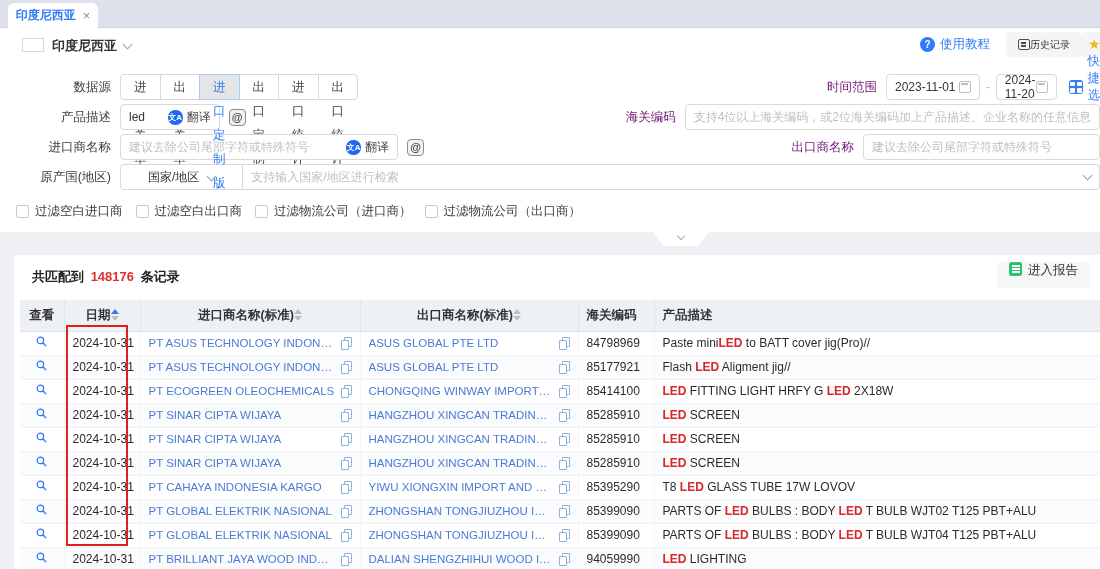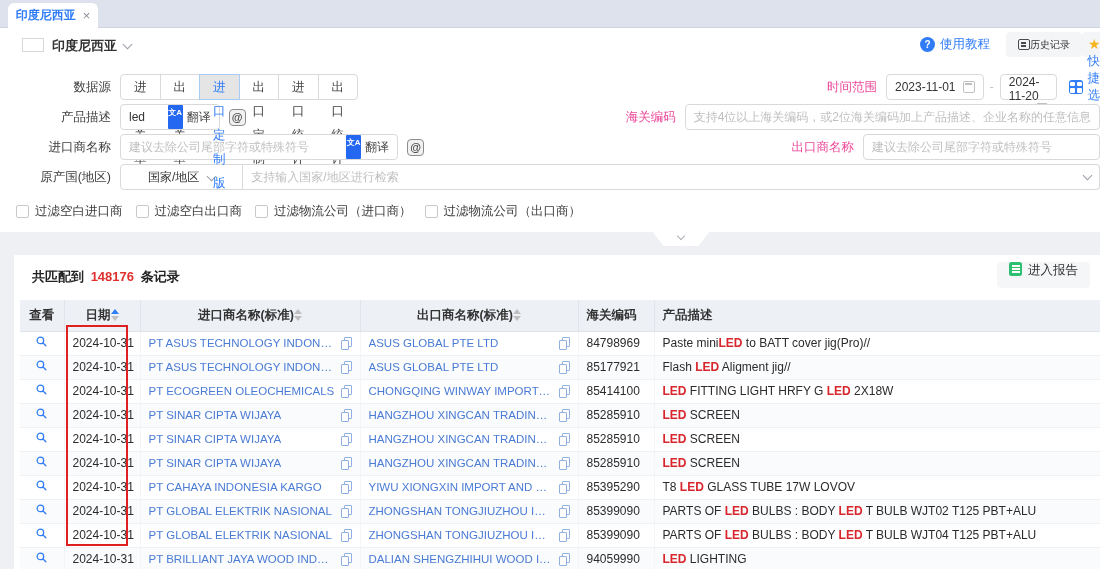--- a/index.html
+++ b/index.html
@@ -25,41 +25,41 @@
   .q-ico { width:15px; height:15px; border-radius:50%; background:#2f7cf6; color:#fff; font-size:10px; font-weight:bold; text-align:center; line-height:15px; }
   .history-btn { position:absolute; right:18px; top:4px; height:25px; padding:0 12px; background:#f4f5f7; border-radius:4px; display:flex; align-items:center; color:#333; font-size:10px; cursor:pointer; }
   .hist-ico { width:12px; height:11px; border:1.6px solid #4a4a4a; border-radius:2px; position:relative; }
   .hist-ico::after { content:""; position:absolute; left:2px; top:2px; width:5px; height:1.6px; background:#4a4a4a; box-shadow:0 3px 0 #4a4a4a; }
   .fav-btn { position:absolute; right:-10px; top:4px; height:25px; width:28px; background:#f4f5f7; border-radius:4px; color:#f6b51e; font-size:14px; text-align:left; padding-left:6px; line-height:25px; }
 
   
   .form-panel { position:absolute; left:0; top:62px; width:1100px; height:170px; background:#fff; }
   .frow { position:absolute; left:0; width:1100px; height:26px; display:flex; align-items:center; }
   .flabel { width:120px; text-align:right; padding-right:9px; color:#3c3c3c; flex:none; font-size:12.5px; }
-  .flabel-r { width:656px; text-align:right; padding-right:9px; color:#ec4899; flex:none; font-size:12.5px; }
+  .flabel-r { width:656px; text-align:right; padding-right:9px; color:#701a75; flex:none; font-size:12.5px; }
 
   .src-tabs { display:flex; }
   .src-tab { height:26px; padding:0 13px; border:1px solid #d9d9d9; background:#fff; color:#444; font-size:12.5px; line-height:24px; margin-left:-1px; cursor:pointer; font-family:inherit; }
   .src-tab:first-child { border-radius:4px 0 0 4px; margin-left:0; }
   .src-tab:last-child { border-radius:0 4px 4px 0; }
   .src-tab.active { background:#e5e5e5; color:#2f7cf6; border-color:#a8cdf5; position:relative; z-index:1; }
 
   .inp { height:26px; border:1px solid #d9d9d9; border-radius:4px; background:#fff; display:flex; align-items:center; padding:0 8px; }
   .inp .val { color:#333; }
   .inp .ph { color:#bfbfbf; white-space:nowrap; overflow:hidden; }
   .cal-ico { width:12px; height:12px; border:1.4px solid #bfbfbf; border-radius:2px; position:relative; flex:none; margin-left:auto; }
   .cal-ico::before { content:""; position:absolute; top:1px; left:1.5px; right:1.5px; height:1.6px; background:#bfbfbf; }
   .range-sep { margin:0 6px; color:#bfbfbf; }
 
   .grid-ico { width:14px; height:14px; background:#2f7cf6; border-radius:3px; display:inline-grid; grid-template-columns:5px 5px; gap:1.5px; padding:1.5px; }
   .grid-ico i { background:#fff; border-radius:1px; }
   .quick { display:flex; align-items:center; gap:5px; color:#2f7cf6; font-size:12.5px; margin-left:12px; cursor:pointer; }
 
   .trans-btn { margin-left:auto; display:flex; align-items:center; gap:4px; color:#444; cursor:pointer; flex:none; }
-  .trans-ico { width:15px; height:24px; background:#2468f2; border-radius:1px; color:#fff; font-size:8px; text-align:center; line-height:15px; font-weight:bold; }
+  .trans-ico { width:15px; height:15px; background:#2468f2; border-radius:7px; color:#fff; font-size:8px; text-align:center; line-height:15px; font-weight:bold; }
   .at-badge { width:17px; height:17px; border:1px solid #8c8c8c; border-radius:4px; background:#f2f2f2; color:#4a4a4a; font-weight:bold; font-size:11px; text-align:center; line-height:15px; margin-left:9px; flex:none; cursor:pointer; }
 
   .select-box { height:26px; border:1px solid #d9d9d9; border-radius:4px 0 0 4px; display:flex; align-items:center; gap:9px; padding:0 27px; color:#333; cursor:pointer; flex:none; }
   .select-box .chev { margin-top:-2px; }
   .origin-inp { border-radius:0 4px 4px 0; border-left:none; flex:1; }
 
   .cbx-row { position:absolute; left:16px; display:flex; align-items:center; gap:13px; height:16px; }
   .cbx-item { display:flex; align-items:center; gap:6px; color:#3c3c3c; cursor:pointer; font-size:12.5px; }
   .cbx { width:13px; height:13px; border:1px solid #c9c9c9; border-radius:2px; background:#fff; flex:none; }
 
@@ -141,21 +141,21 @@
           <button class="src-tab">出口定制版</button>
           <button class="src-tab">进口统计</button>
           <button class="src-tab">出口统计</button>
         </span>
       <span class="flabel-r" style="width:528px;">时间范围</span>
       <span class="inp" style="width:212px;">
         <span class="val">2023-11-01</span>
         <span class="cal-ico"></span>
       </span>
       <span class="range-sep">-</span>
-      <span class="inp" style="width:112px;flex-direction:column;">
+      <span class="inp" style="width:112px;">
         <span class="val">2024-11-20</span>
         <span class="cal-ico"></span>
       </span>
       <span class="quick">
         <span class="grid-ico">
             <i></i>
             <i></i>
             <i></i>
             <i></i>
           </span>

